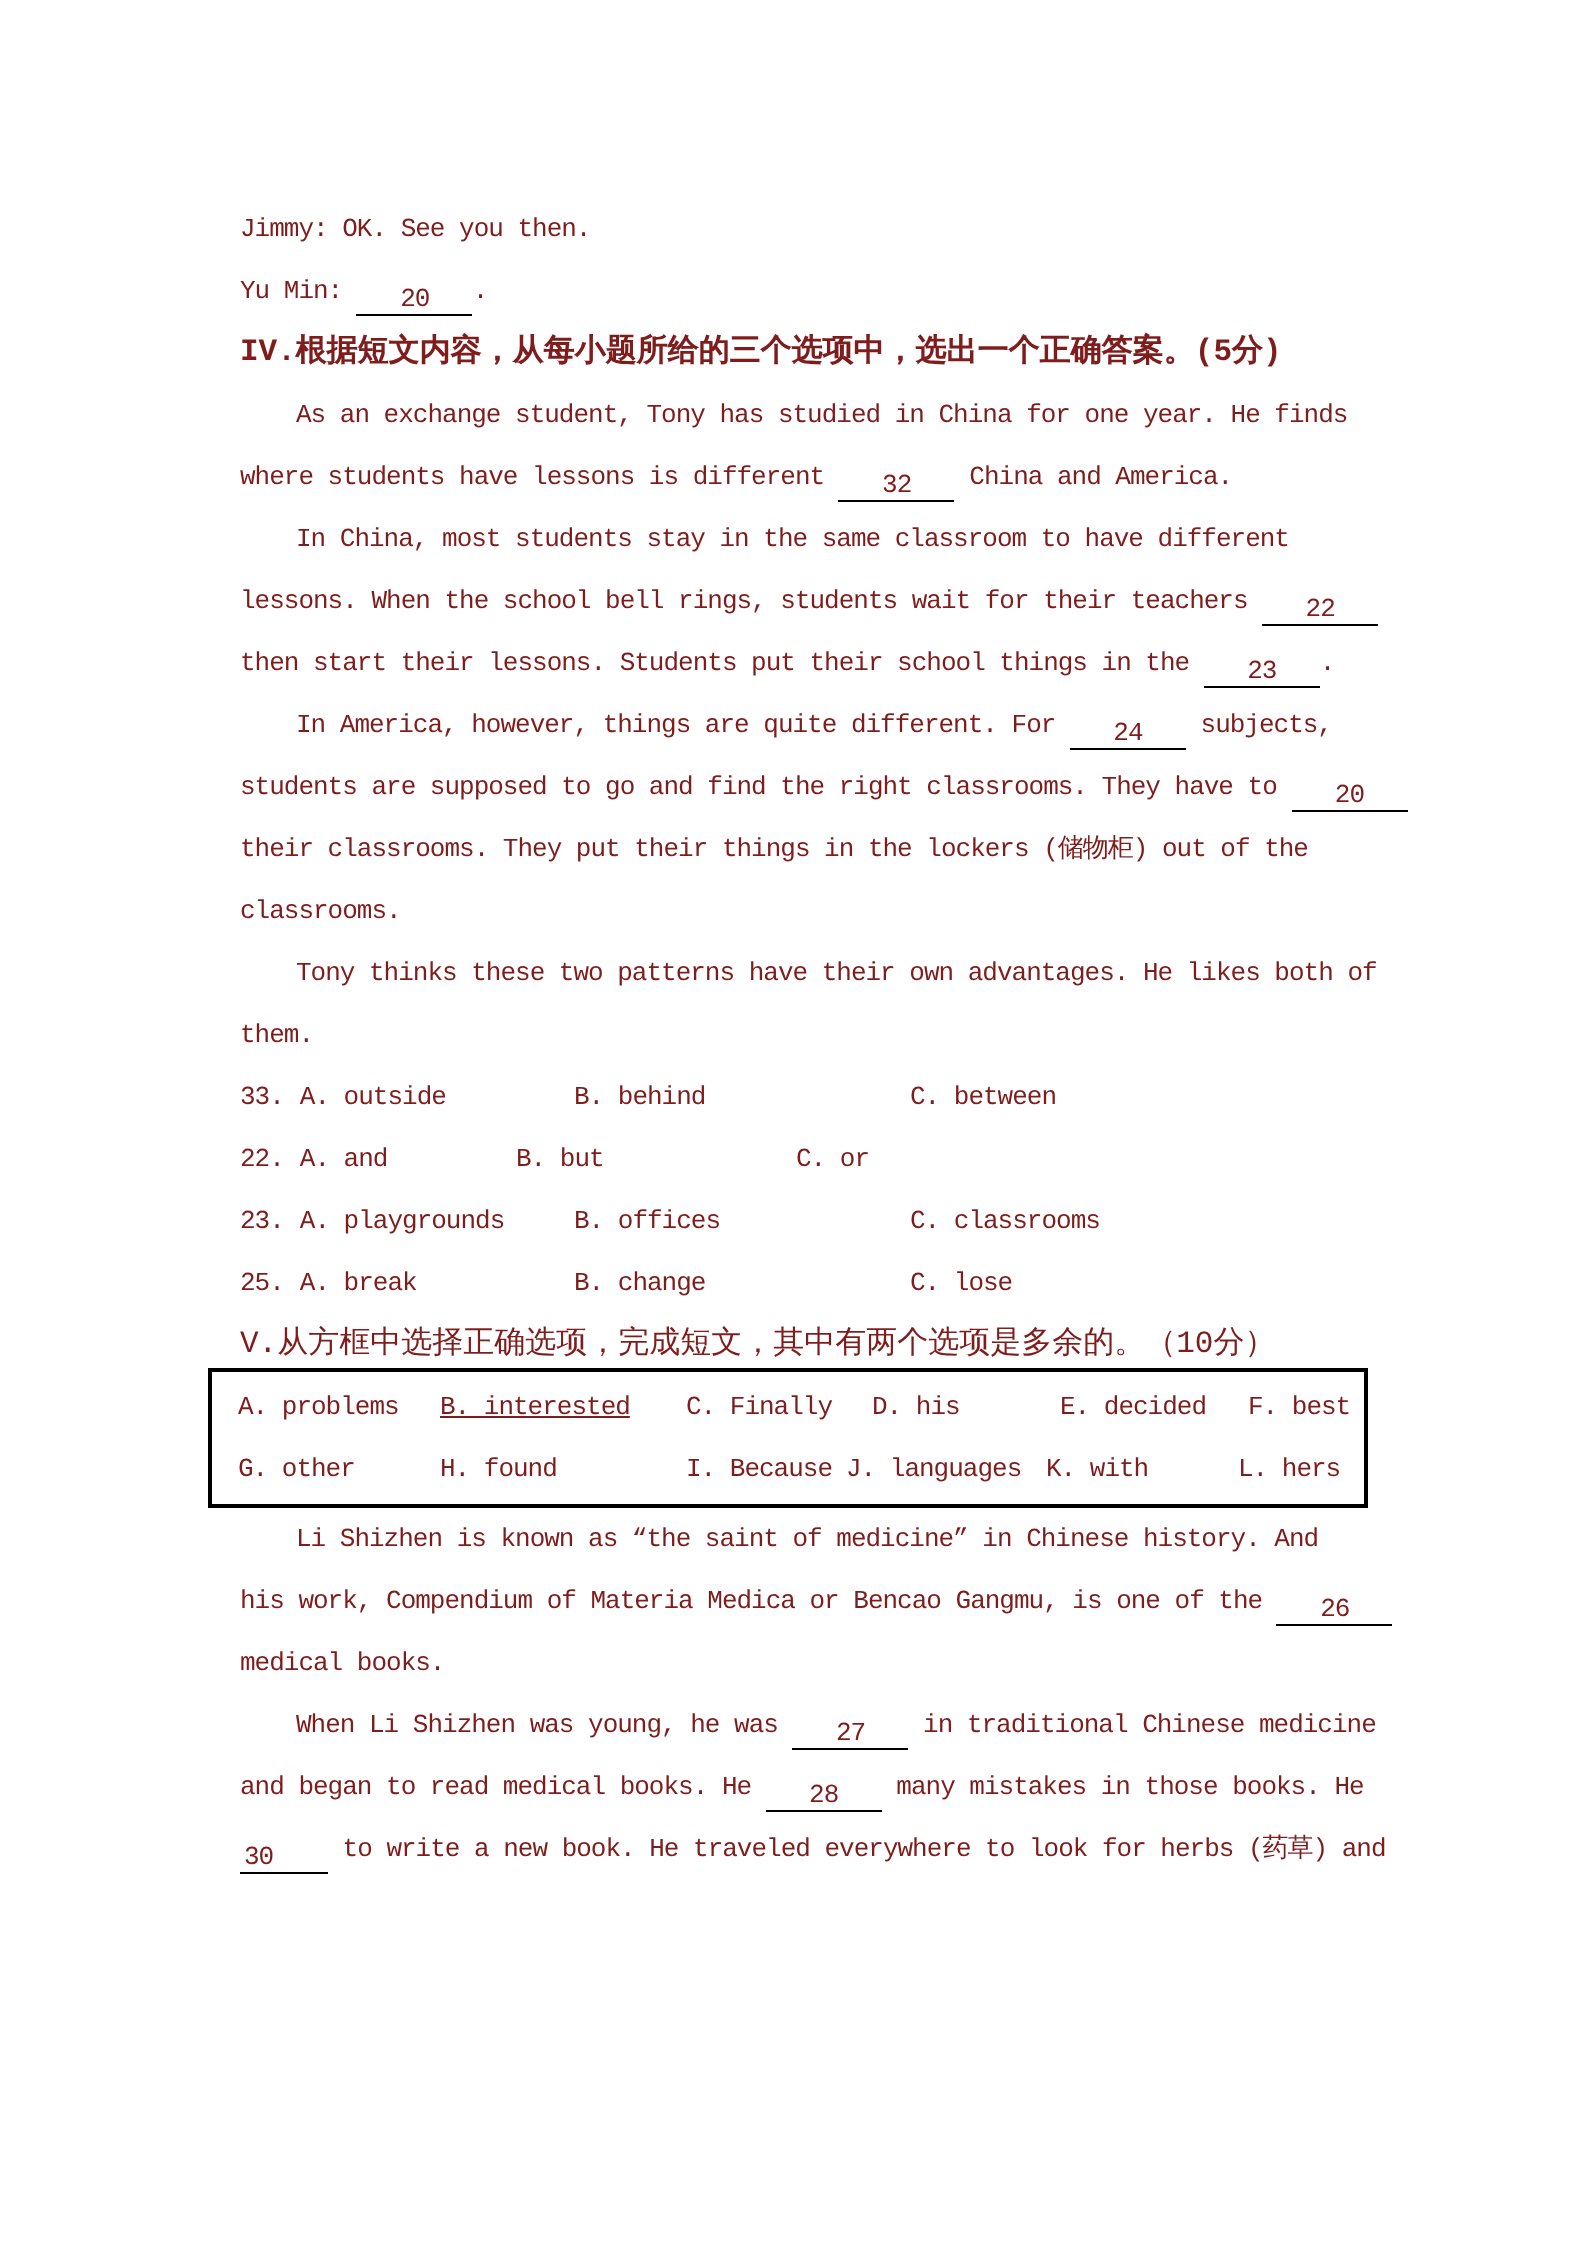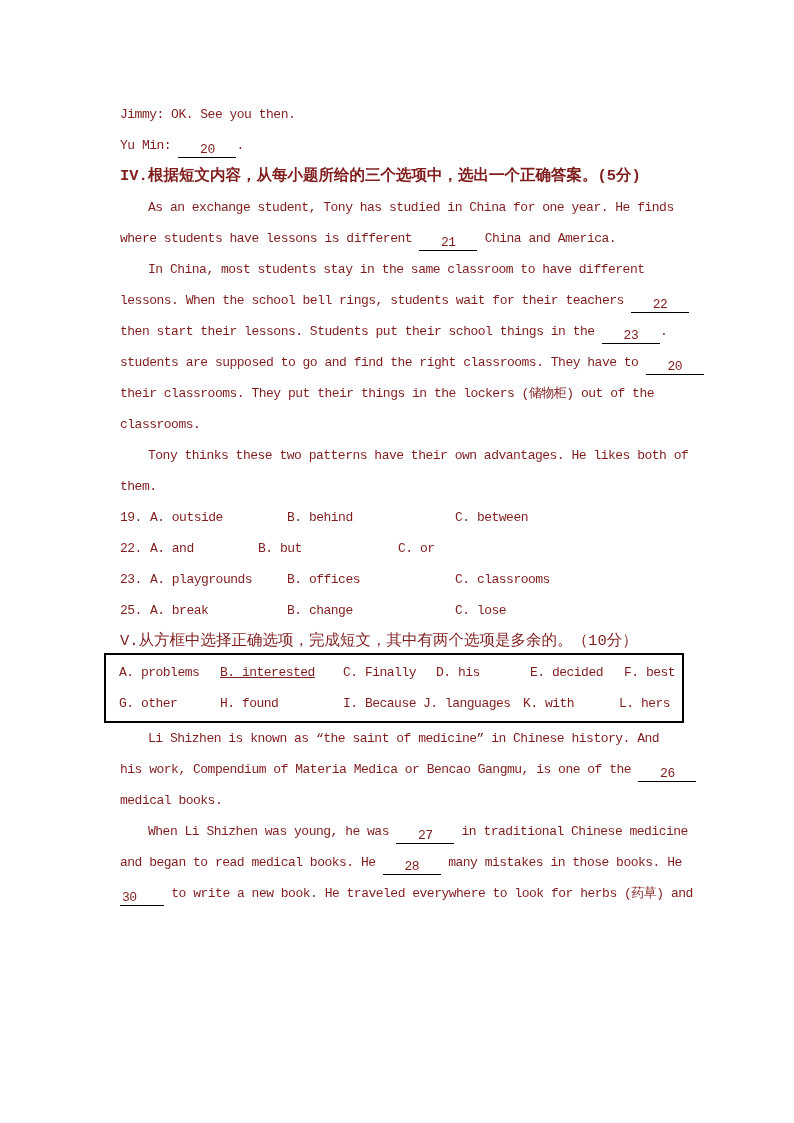--- a/index.html
+++ b/index.html
@@ -76,33 +76,34 @@
     </div>
 
     <div class="line">
       <span class="run">Yu Min: </span><span class="blank">20</span><span class="run">.</span>
     </div>
 
     <div class="line heading bold">IV.根据短文内容，从每小题所给的三个选项中，选出一个正确答案。(5分)</div>
 
     <div id="s4-passage">
         <div class="line indent"><span class="run">As an exchange student, Tony has studied in China for one year. He finds</span></div>
-        <div class="line"><span class="run">where students have lessons is different </span><span class="blank">21</span><span class="run"> China and America.</span></div>
+        <div class="line"><span class="run">where students have lessons is different </span><span class="blank">32</span><span class="run"> China and America.</span></div>
         <div class="line indent"><span class="run">In China, most students stay in the same classroom to have different</span></div>
         <div class="line"><span class="run">lessons. When the school bell rings, students wait for their teachers </span><span class="blank">22</span></div>
         <div class="line"><span class="run">then start their lessons. Students put their school things in the </span><span class="blank">23</span><span class="run">.</span></div>
+        <div class="line indent"><span class="run">In America, however, things are quite different. For </span><span class="blank">24</span><span class="run"> subjects,</span></div>
         <div class="line"><span class="run">students are supposed to go and find the right classrooms. They have to </span><span class="blank">20</span></div>
         <div class="line"><span class="run">their classrooms. They put their things in the lockers (储物柜) out of the</span></div>
         <div class="line"><span class="run">classrooms.</span></div>
         <div class="line indent"><span class="run">Tony thinks these two patterns have their own advantages. He likes both of</span></div>
         <div class="line"><span class="run">them.</span></div>
       </div>
 
     <div id="s4-questions">
-        <div class="line qrow t1"><span class="qn">19.</span><span class="qa">A. outside</span><span class="qb">B. behind</span><span class="qc">C. between</span></div>
+        <div class="line qrow t1"><span class="qn">33.</span><span class="qa">A. outside</span><span class="qb">B. behind</span><span class="qc">C. between</span></div>
         <div class="line qrow t2"><span class="qn">22.</span><span class="qa">A. and</span><span class="qb">B. but</span><span class="qc">C. or</span></div>
         <div class="line qrow t1"><span class="qn">23.</span><span class="qa">A. playgrounds</span><span class="qb">B. offices</span><span class="qc">C. classrooms</span></div>
         <div class="line qrow t1"><span class="qn">25.</span><span class="qa">A. break</span><span class="qb">B. change</span><span class="qc">C. lose</span></div>
       </div>
 
     <div class="line heading">V.从方框中选择正确选项，完成短文，其中有两个选项是多余的。（10分）</div>
 
     <div id="option-box">
         <div class="obrow obr1">
           <span class="obcell">A. problems</span>

